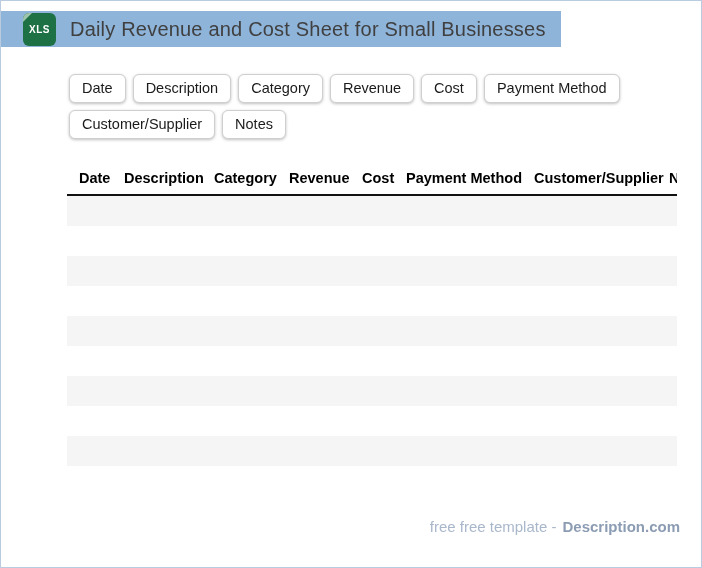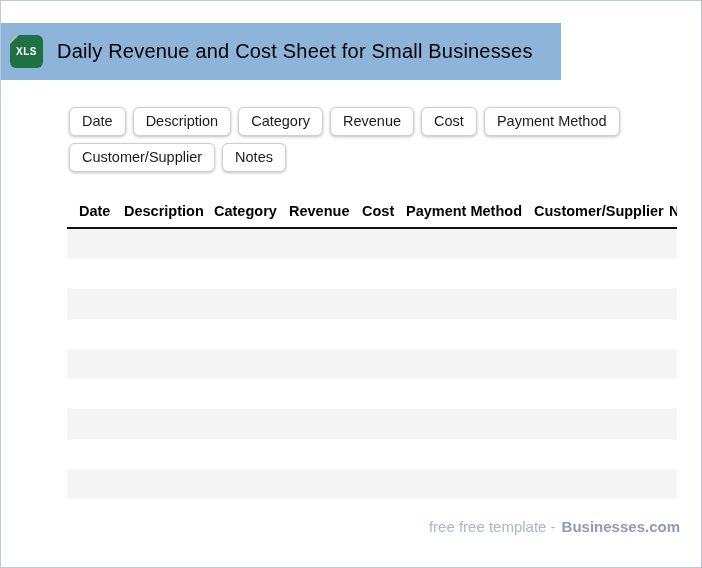--- a/index.html
+++ b/index.html
@@ -10,27 +10,27 @@
     position: relative;
     width: 702px;
     height: 568px;
     background: #fff;
     border: 1px solid #b9cbdf;
     overflow: hidden;
   }
 
   
   .header-bar {
-    margin-top: 22px;
+    margin-top: 10px;
     width: 560px;
-    height: 57px;
+    height: 36px;
     background: var(--header-bar, #8eb4da);
     display: flex;
     align-items: center;
-    padding-left: 9px;
+    padding-left: 22px;
   }
   .xls-icon {
     position: relative;
     width: 33px;
     height: 33px;
     background: var(--icon-green, #1e7145);
     border-radius: 6px;
     color: #fff;
     font-size: 10px;
     font-weight: bold;
@@ -44,21 +44,21 @@
     content: "";
     position: absolute;
     top: 0;
     left: 0;
     border-style: solid;
     border-width: 9px 9px 0 0;
     border-color: #9ec4ae transparent transparent transparent;
     border-top-left-radius: 6px;
   }
   .header-title {
-    color: #000000;
+    color: #404040;
     font-size: 20px;
     font-weight: 400;
     margin-left: 14px;
     white-space: nowrap;
     letter-spacing: 0.2px;
   }
 
   
   .chips {
     margin: 27px 0 0 68px;
@@ -169,16 +169,16 @@
         <div class="trow"></div>
         <div class="trow"></div>
         <div class="trow"></div>
         <div class="trow"></div>
         <div class="trow"></div>
         <div class="trow"></div>
       </div>
   </div>
 
   <div class="footer">
-    <span>free free template -</span><a class="brand">Businesses.com</a>
+    <span>free free template -</span><a class="brand">Description.com</a>
   </div>
 
 </div>
 
 </body></html>

